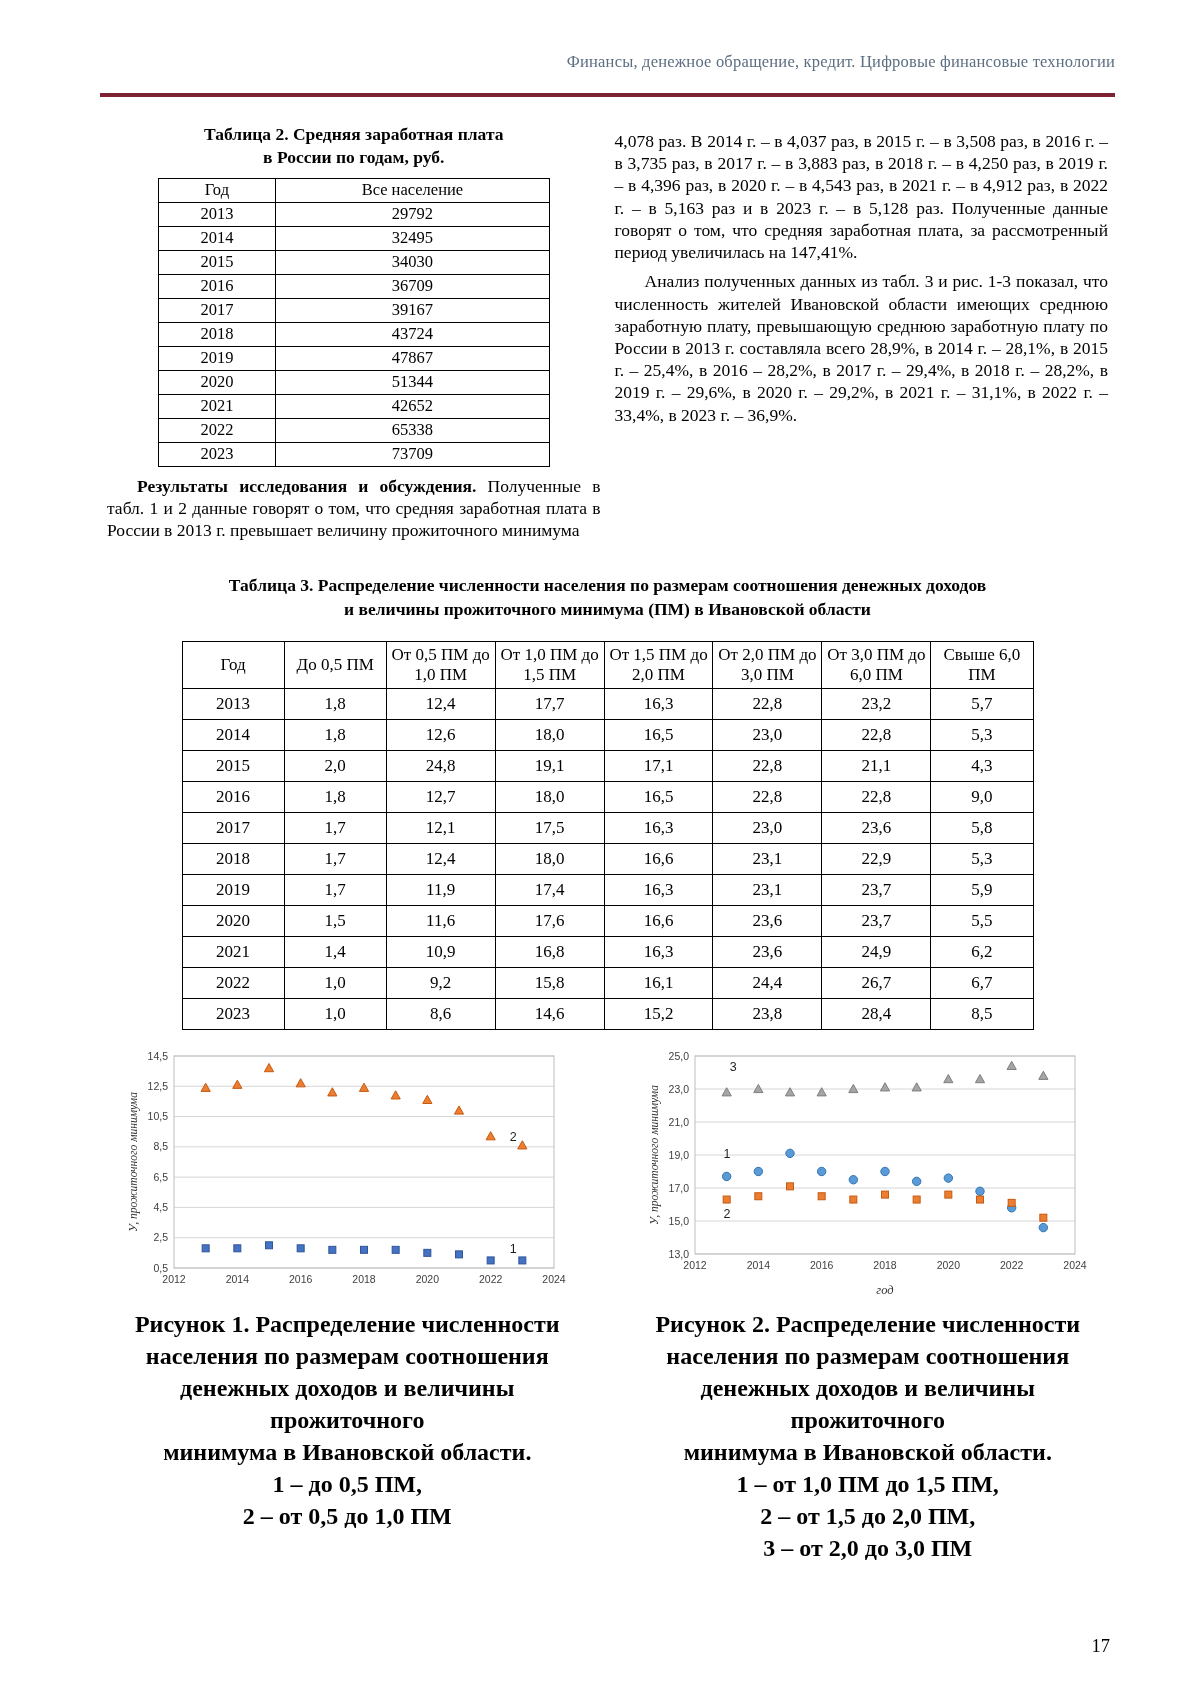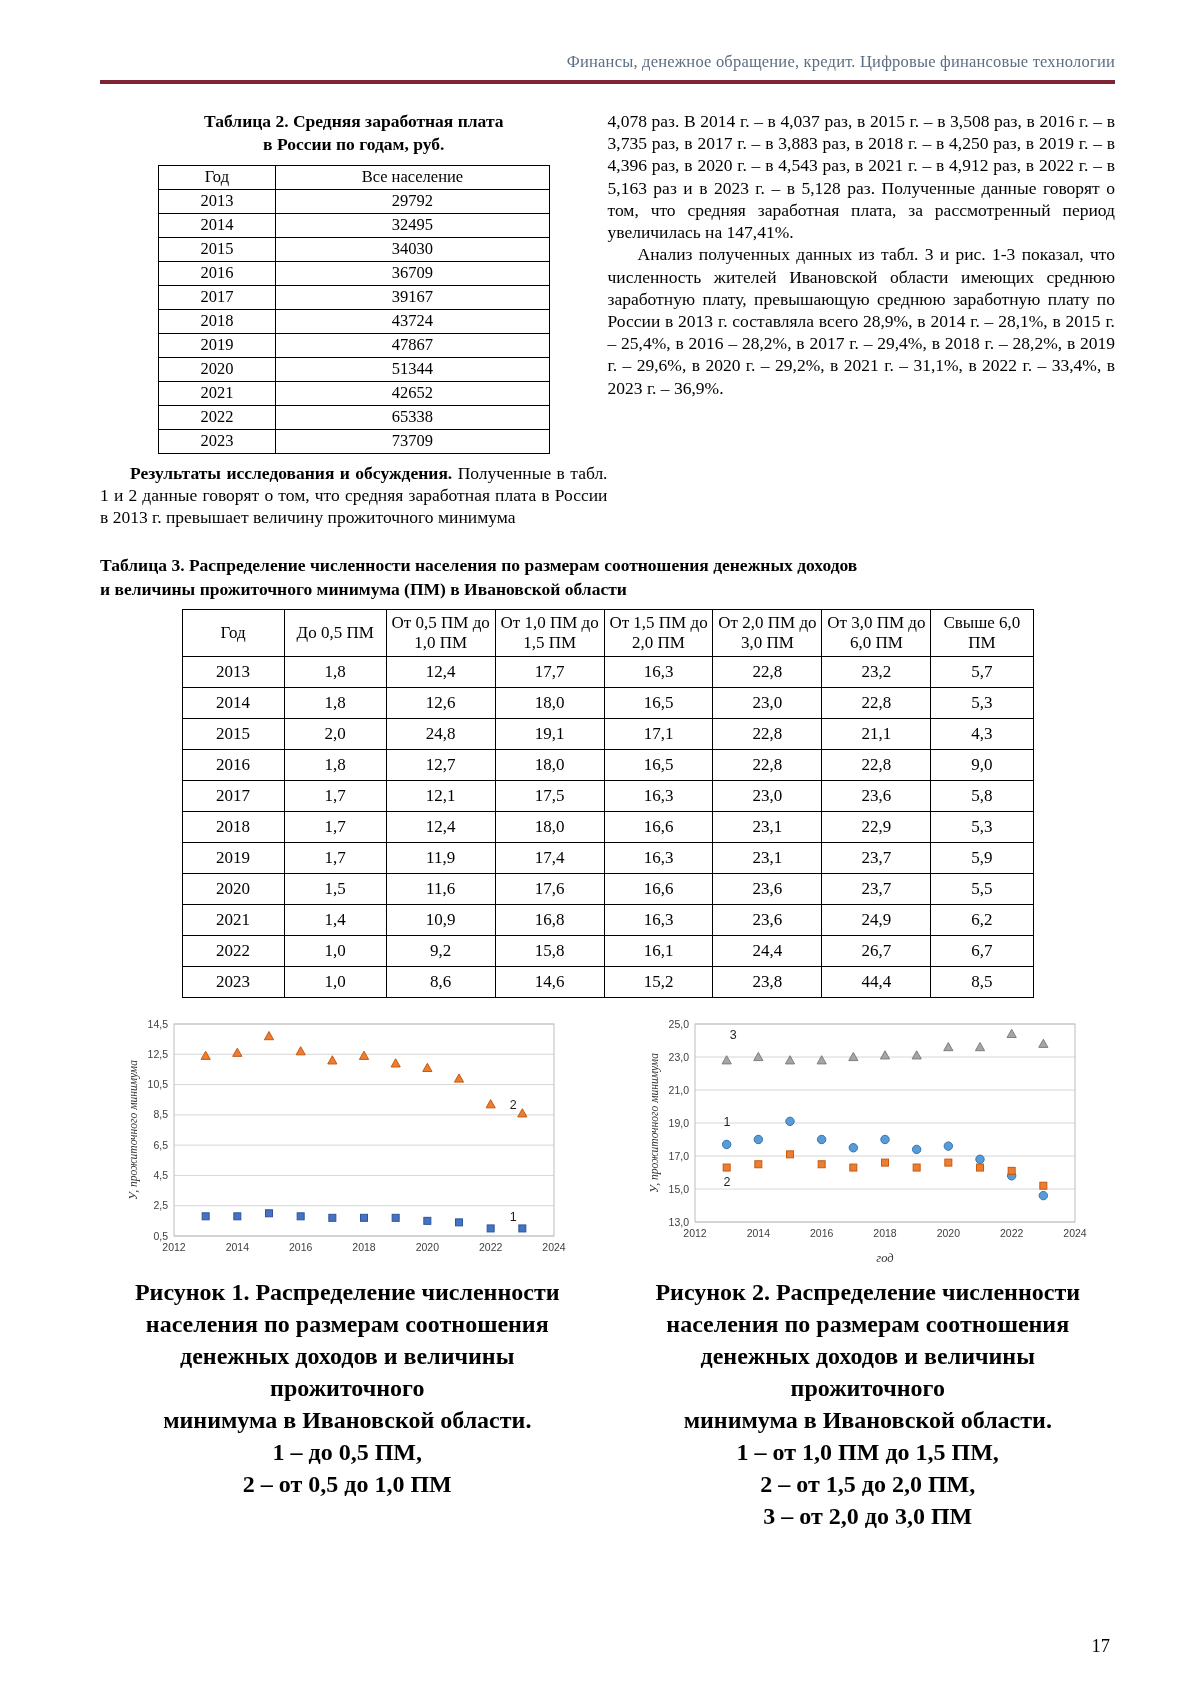--- a/index.html
+++ b/index.html
@@ -10,34 +10,34 @@
     color: #000;
     position: relative;
     overflow: hidden;
   }
   .page { padding: 52px 85px 0 100px; }
   .journal-header {
     text-align: right;
     color: #5c6e80;
     font-size: 16.5px;
     letter-spacing: .2px;
-    margin-bottom: 8px;
+    margin-bottom: 21px;
   }
   .rule { height: 4px; background: #7d2333; margin-bottom: 26px; }
   .two-col { display: flex; }
   .col { flex: 1; min-width: 0; }
   .t2-title { font-weight: bold; text-align: center; font-size: 17.5px; line-height: 1.3; margin-bottom: 9px; }
   table { border-collapse: collapse; }
   .t2 { width: 392px; margin: 0 auto; font-size: 16.5px; }
   .t2 th, .t2 td { border: 1px solid #000; text-align: center; padding: 1px 4px; font-weight: normal; height: 21px; }
-  .body-par { font-size: 17.5px; line-height: 1.27; text-align: justify; margin: 0; }
+  .body-par { font-size: 17.5px; line-height: 1.27; text-align: justify; margin: 7px; }
   .indent { text-indent: 30px; }
   .after-table { margin-top: 8px; }
   .t3-block { margin-top: 26px; }
-  .t3-title { font-weight: bold; font-size: 17.5px; line-height: 1.35; margin-bottom: 8px; }
+  .t3-title { font-weight: bold; text-align: center; font-size: 17.5px; line-height: 1.35; margin-bottom: 20px; }
   .t3 { width: 852px; margin: 0 auto; font-size: 17px; }
   .t3 th, .t3 td { border: 1px solid #000; text-align: center; padding: 3px 4px; font-weight: normal; }
   .t3 td { height: 24px; }
   .figures { display: flex; gap: 26px; margin-top: 14px; }
   .fig-col { flex: 1; display: flex; flex-direction: column; align-items: center; }
   .chart-svg { display: block; }
   .fig-caption { margin-top: 9px; text-align: center; font-weight: bold; font-size: 24px; line-height: 1.33; }
   .page-number { position: absolute; right: 90px; bottom: 40px; font-size: 18.5px; }
 </style>
 </head>
@@ -249,21 +249,21 @@
             <td>26,7</td>
             <td>6,7</td>
           </tr>
           <tr>
             <td>2023</td>
             <td>1,0</td>
             <td>8,6</td>
             <td>14,6</td>
             <td>15,2</td>
             <td>23,8</td>
-            <td>44,4</td>
+            <td>28,4</td>
             <td>8,5</td>
           </tr>
         </tbody>
     </table>
   </div>
 
   <div class="figures">
     <div class="fig-col">
       <svg id="chart1" class="chart-svg" width="446" height="256">
           <line x1="50" y1="224" x2="430" y2="224" stroke="#d6d6d6" stroke-width="1"></line>

